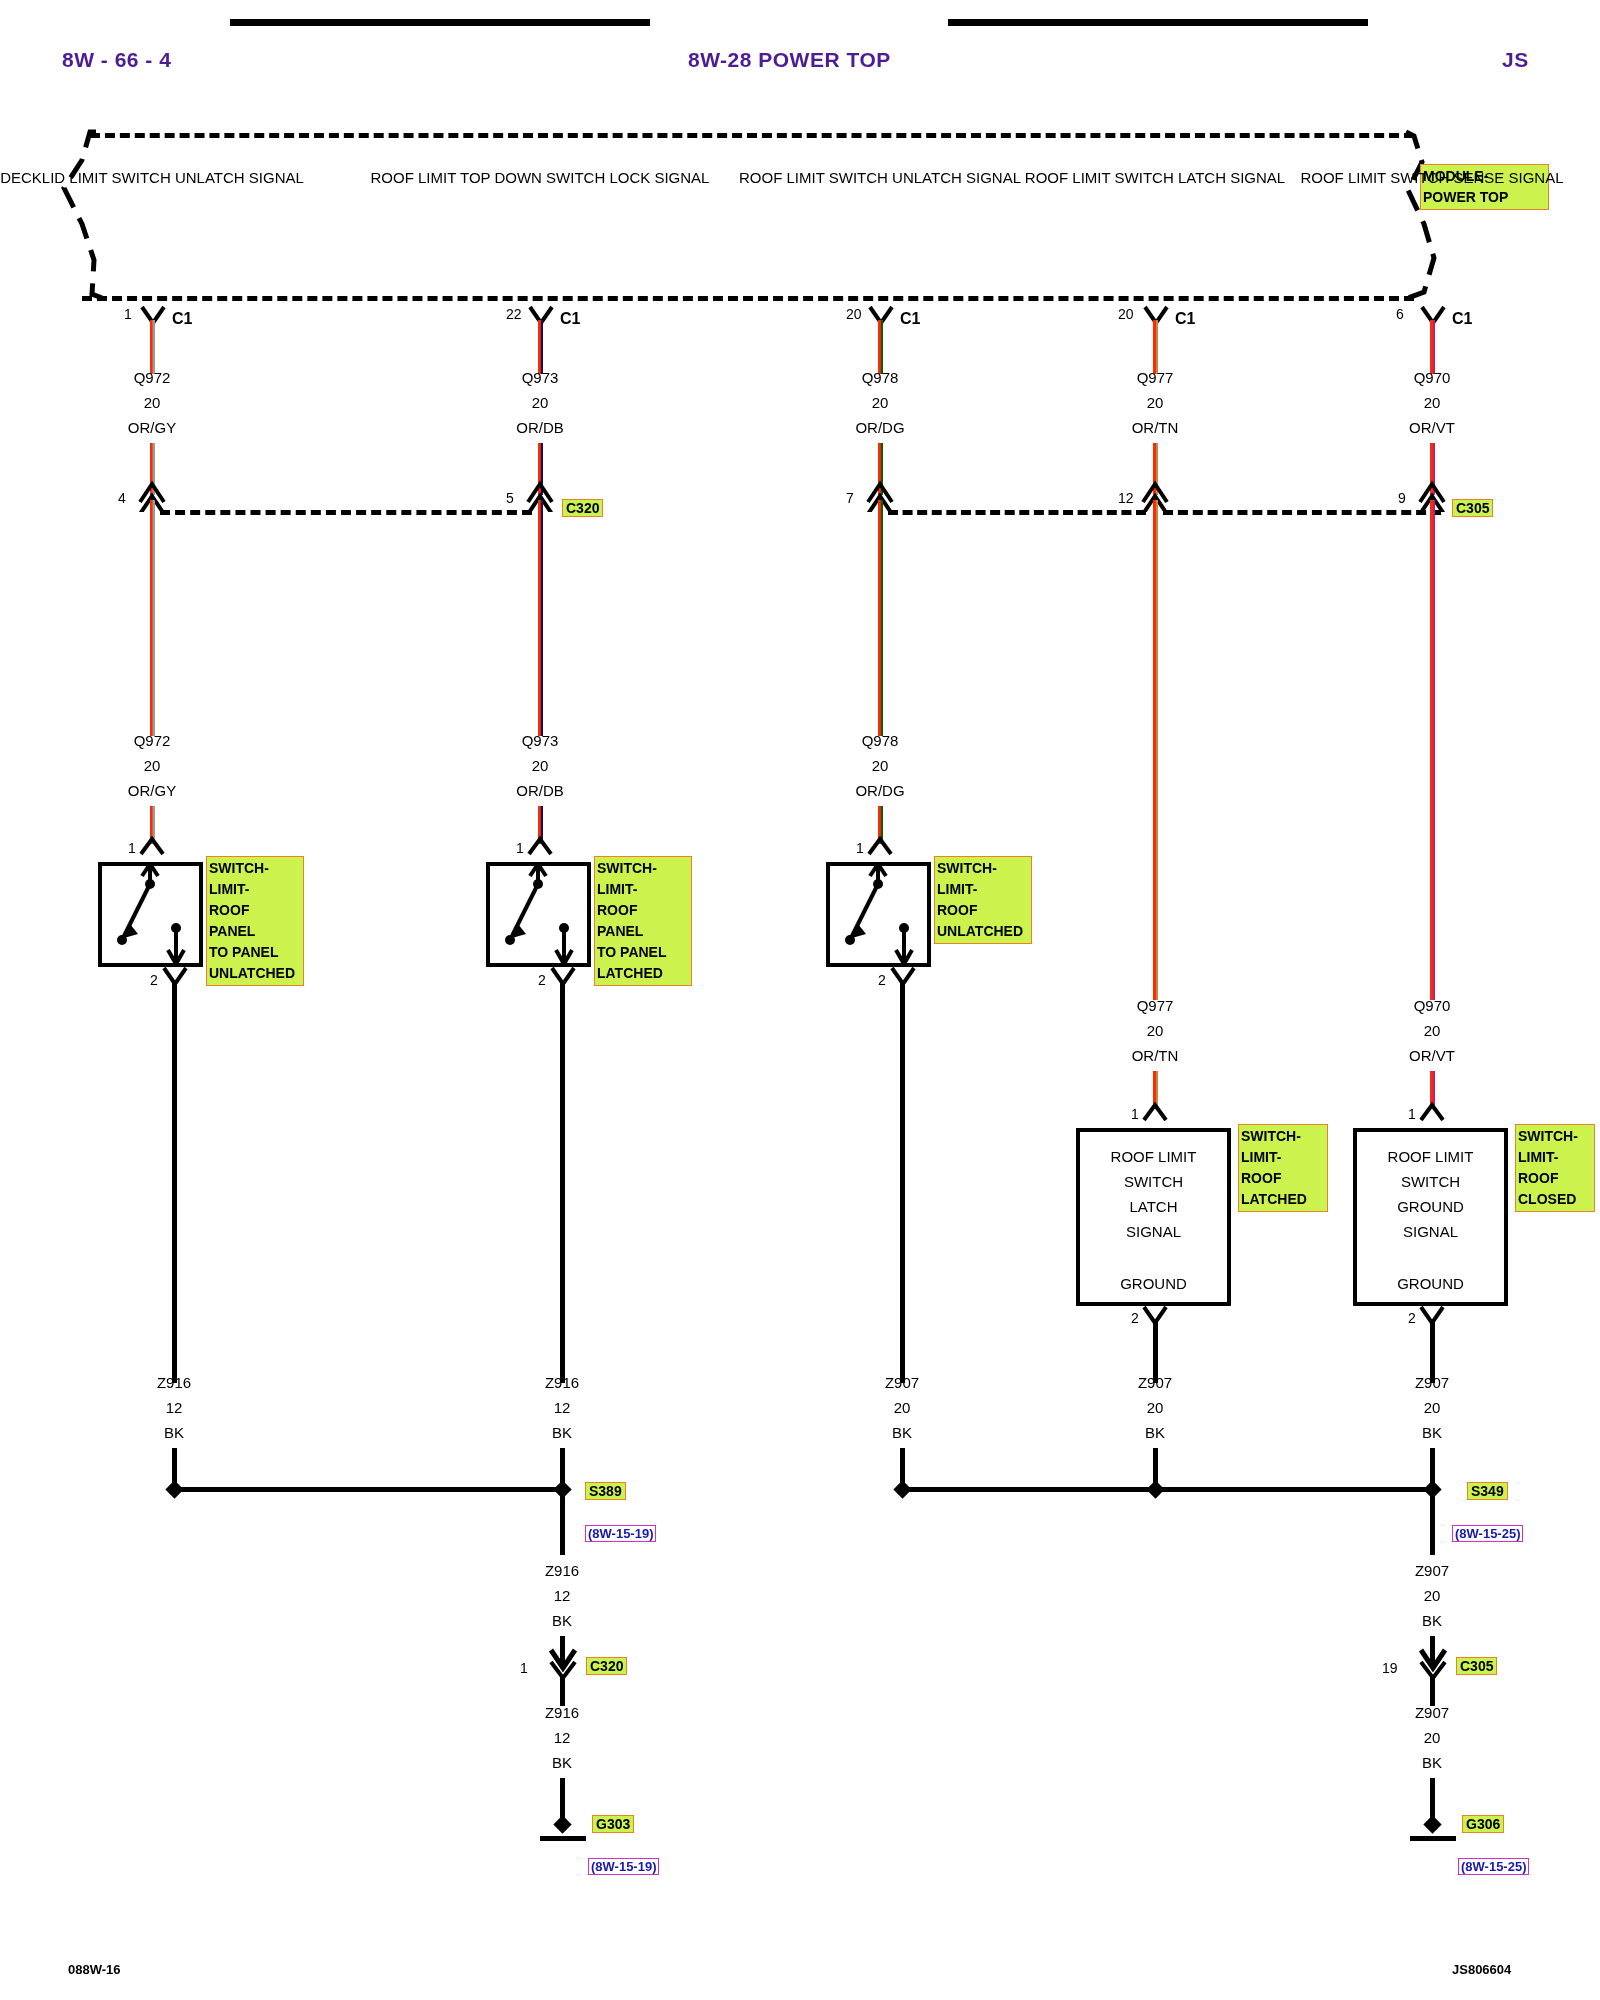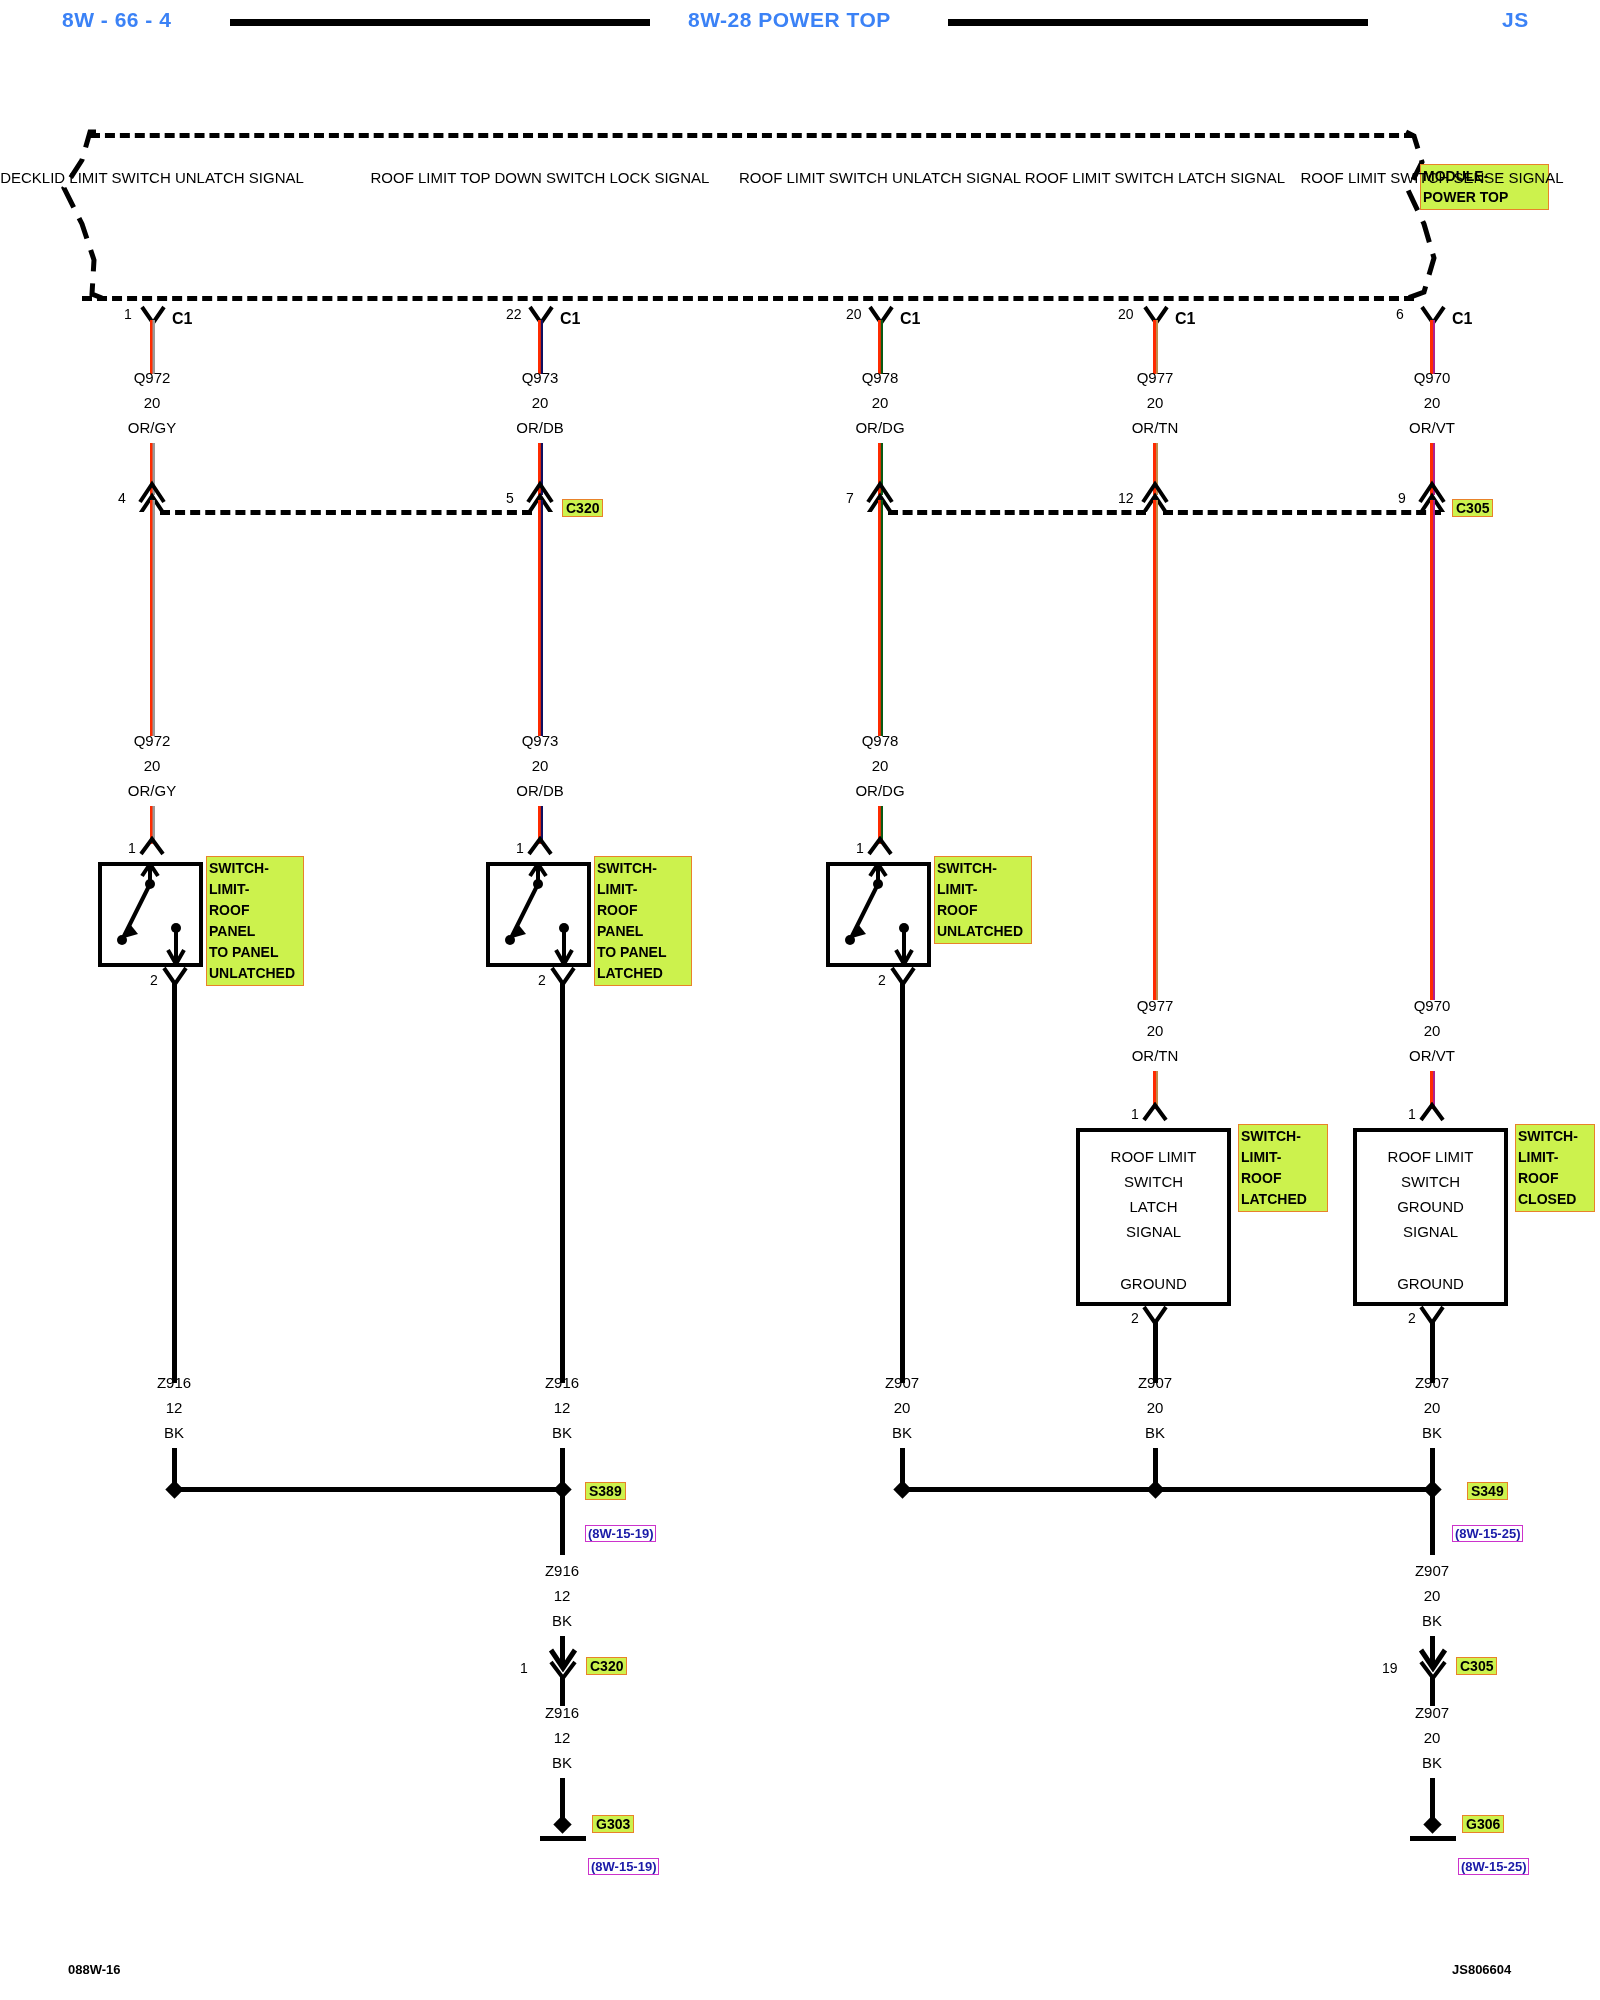--- a/index.html
+++ b/index.html
@@ -15,22 +15,23 @@
     background: #ffffff;
     overflow: hidden;
   }
 
   
   .hdr-text {
     position: absolute;
     font-weight: bold;
     font-size: 21px;
     letter-spacing: 0.5px;
-    color: #3b82f6;
+    color: #4c1d95;
     white-space: nowrap;
+    margin-top: 40px;
   }
   .hdr-rule {
     position: absolute;
     height: 7px;
     background: #000;
   }
 
   
   .ftr-text {
     position: absolute;

